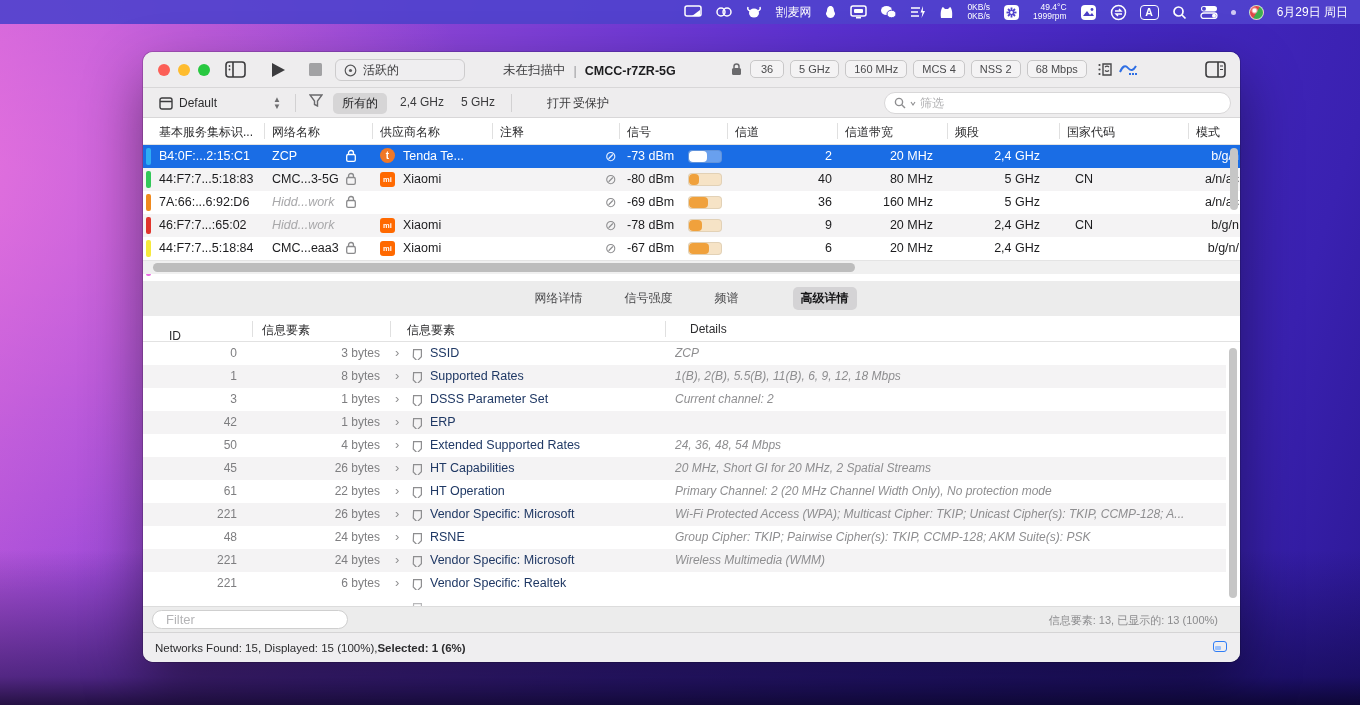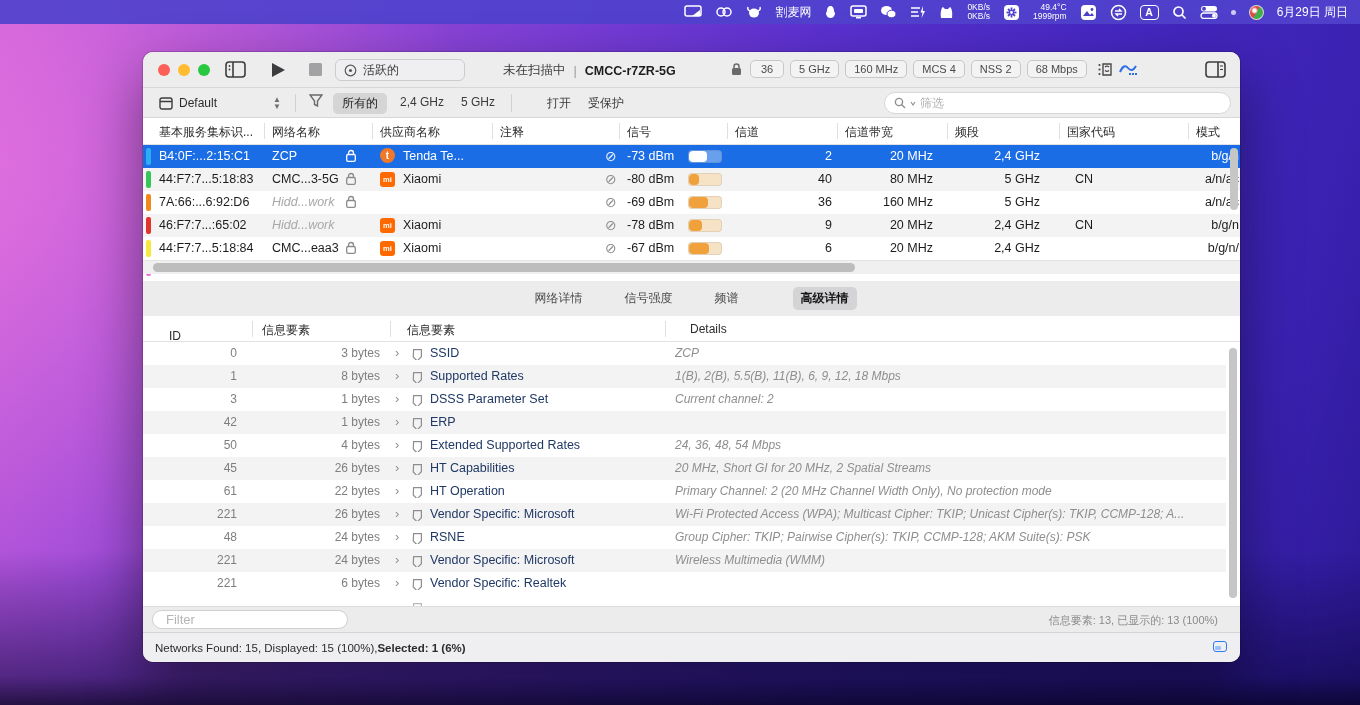--- a/index.html
+++ b/index.html
@@ -292,21 +292,21 @@
     </div>
     <span class="tsep" style="left:152px;"></span>
     <span class="t-item" style="left:166px; top:6px;"><svg width="14" height="13" viewBox="0 0 14 13">
           <path d="M1 1 H13 L8.5 7 V12 L5.5 10.5 V7 Z" fill="none" stroke="#6a6a6c" stroke-width="1.4"></path>
         </svg></span>
     <span class="t-pill" style="left:190px;">所有的</span>
     <span class="t-item" style="left:257px;">2,4 GHz</span>
     <span class="t-item" style="left:318px;">5 GHz</span>
     <span class="tsep" style="left:368px;"></span>
     <span class="t-item" style="left:384px;margin-left:20px;">打开</span>
-    <span class="t-item" style="left:445px;text-align:center;">受保护</span>
+    <span class="t-item" style="left:430px;text-align:center;">受保护</span>
     <div class="searchbox">
       <svg width="12" height="12" viewBox="0 0 12 12">
           <circle cx="5" cy="5" r="3.6" fill="none" stroke="#8e8e90" stroke-width="1.4"></circle>
           <line x1="7.8" y1="7.8" x2="11" y2="11" stroke="#8e8e90" stroke-width="1.4"></line>
         </svg>
       <svg width="6" height="5" viewBox="0 0 6 5">
           <path d="M1 1 L3 4 L5 1" fill="none" stroke="#8e8e90" stroke-width="1.1"></path>
         </svg>
       <input type="text" placeholder="筛选" style="">
     </div>

